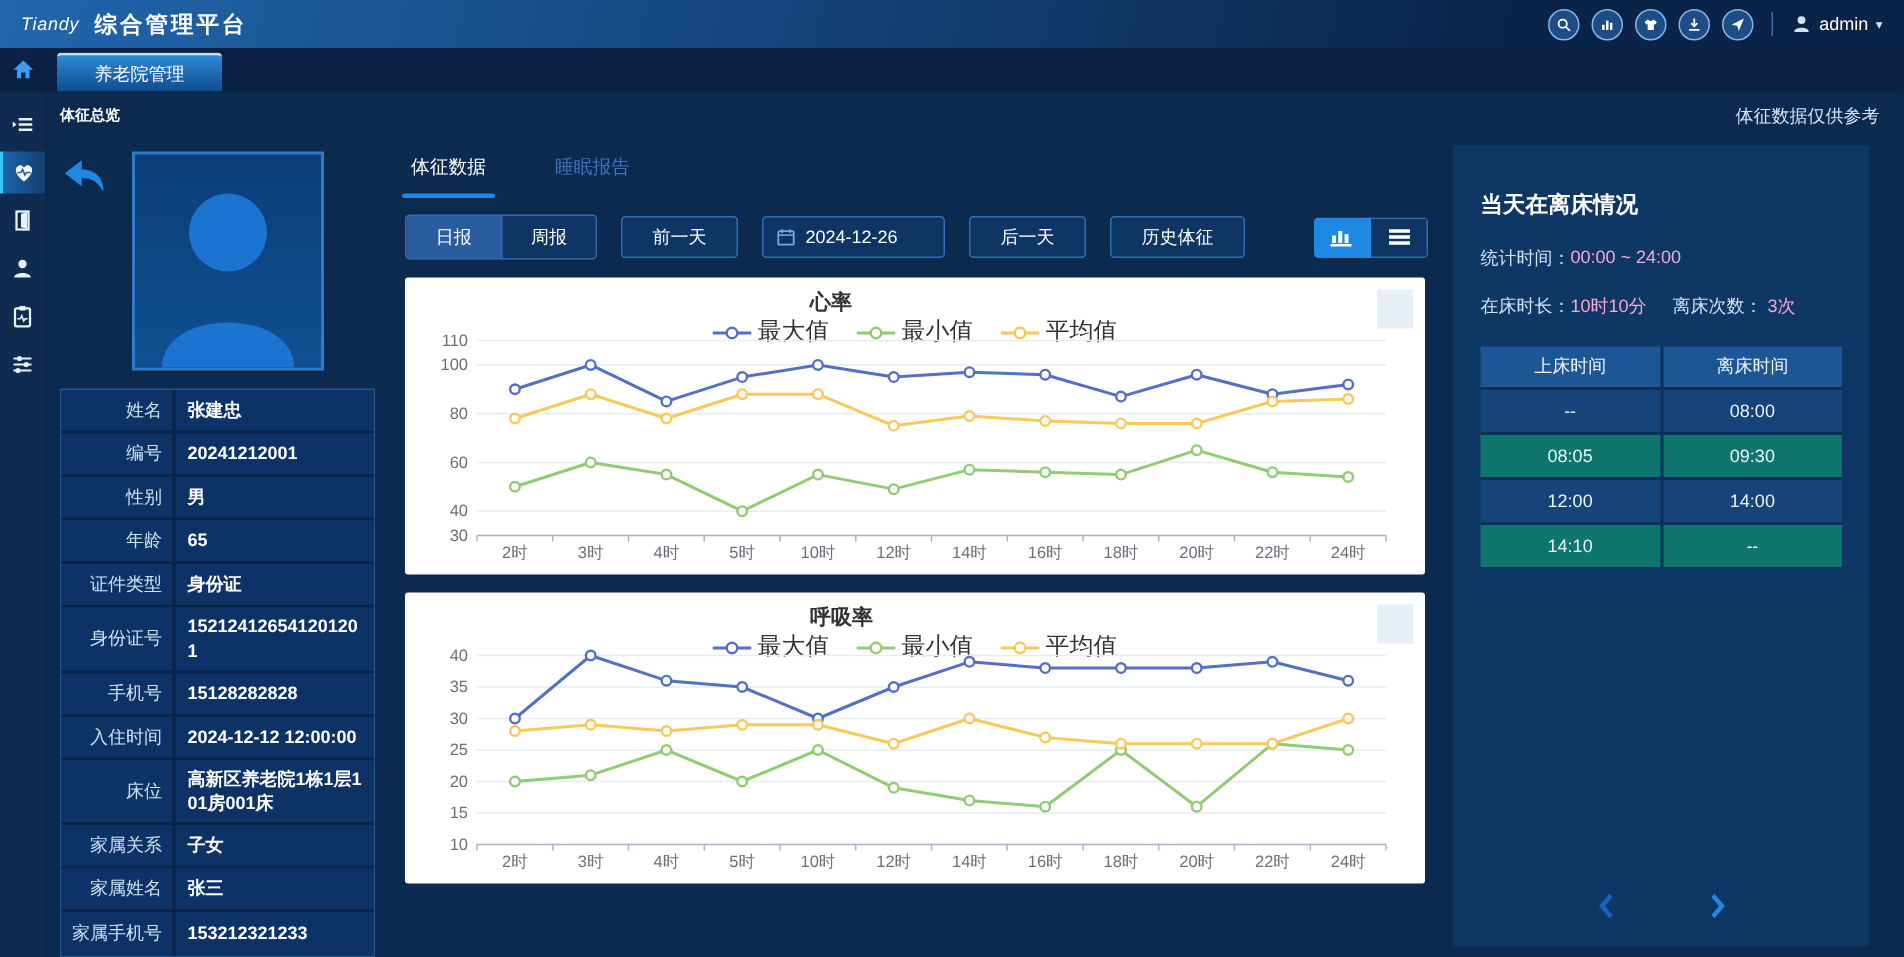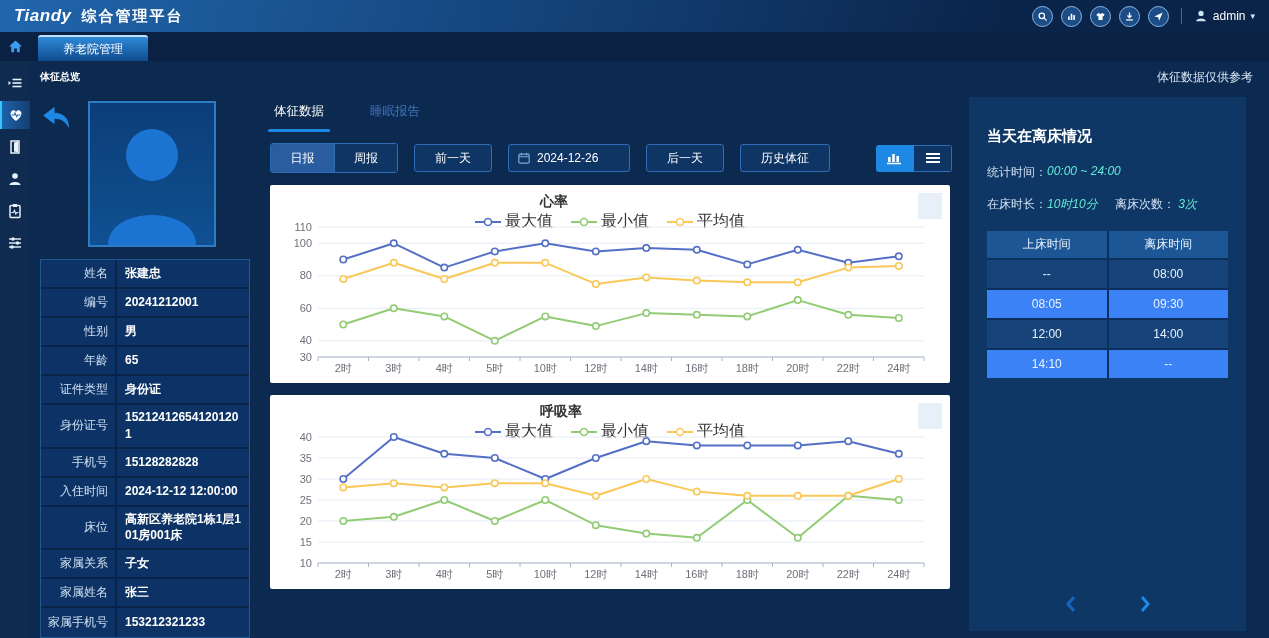--- a/index.html
+++ b/index.html
@@ -6,21 +6,21 @@
   html,body { width:1269px; height:638px; overflow:hidden; }
   body {
     font-family: "Liberation Sans", sans-serif;
     background:#0c2950; color:#fff; position:relative; font-size:12px;
   }
   
   .topbar{
     height:32px; display:flex; align-items:center; padding:0 14px;
     background:linear-gradient(105deg,#2166ad 0%,#15477f 38%,#0a2348 80%);
   }
-  .logo{ font-size:17px; font-weight:bold; font-style:italic; letter-spacing:.5px;}
+  .logo{ font-size:12px; font-weight:normal; font-style:italic; letter-spacing:.5px;}
   .product{ font-size:15px; font-weight:bold; margin-left:10px; letter-spacing:2px;}
   .topbar-right{ margin-left:auto; display:flex; align-items:center;}
   .icon-btn{
     width:21px;height:21px;border-radius:50%;border:1px solid #8ab6e4;background:#1d4d86;
     display:flex;align-items:center;justify-content:center;margin-left:8px;cursor:pointer;
   }
   .icon-btn svg{width:11px;height:11px;}
   .tb-divider{width:1px;height:16px;background:#3a6ea5;margin:0 12px;}
   .user-chip{display:flex;align-items:center;gap:5px;font-size:12px;cursor:pointer;}
   .caret{font-size:9px;color:#cfe3f5;}
@@ -81,29 +81,29 @@
   .chart-legend{flex:1;display:flex;justify-content:center;align-items:center;gap:18px;font-size:16px;color:#333;}
   .lg-item{display:flex;align-items:center;gap:4px;cursor:pointer;}
   .toolbox{position:absolute;right:8px;top:8px;width:24px;height:26px;background:#e7f0f8;cursor:pointer;}
   .chart-svg{display:block;}
   .chart-svg text.ax{font-size:11px;fill:#6e7079;font-family:"Liberation Sans",sans-serif;}
   
   .bed-panel{width:277px;margin-left:17px;margin-top:4px;background:#0f3765;height:534px;padding:18px;position:relative;flex-shrink:0;}
   .bed-title{font-size:15px;font-weight:bold;margin:12px 0 18px;}
   .stat-line{font-size:12px;color:#e2eefb;margin-bottom:15px;display:flex;}
   .stat-lbl{color:#cfe0f2;}
-  .stat-val{color:#5eead4;font-style:italic;}
+  .stat-val{color:#f9a8d4;}
   .stat-first{width:128px;display:inline-flex;}
   .b-table{margin-top:18px;font-size:12px;}
   .b-hrow{display:flex;background:#1c5695;height:27px;}
   .b-hcell{flex:1;display:flex;align-items:center;justify-content:center;color:#eaf4ff;}
   .b-hcell + .b-hcell{border-left:2px solid #0d2f5c;}
   .b-row{display:flex;height:30px;border-top:2px solid #0d2f5c;}
   .b-row.odd{background:#15437a;}
-  .b-row.even{background:#3b82f6;}
+  .b-row.even{background:#0f766e;}
   .b-cell{flex:1;display:flex;align-items:center;justify-content:center;color:#e8f3ff;}
   .b-cell + .b-cell{border-left:2px solid #0d2f5c;}
   .pager{position:absolute;left:0;right:0;bottom:16px;display:flex;justify-content:center;gap:52px;}
   .pg-btn{width:22px;height:22px;display:flex;align-items:center;justify-content:center;cursor:pointer;}
 </style>
 </head>
 <body>
 
 <header class="topbar">
   <span class="logo">Tiandy</span>

